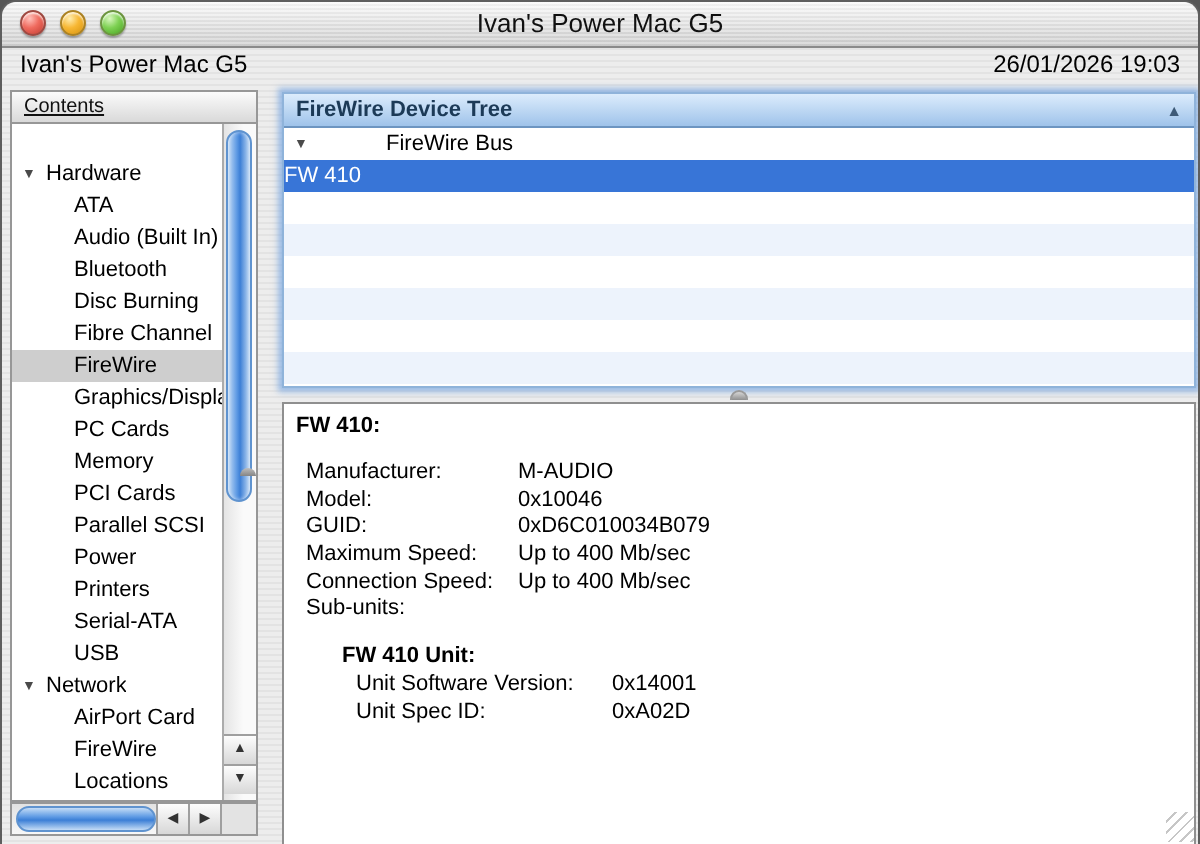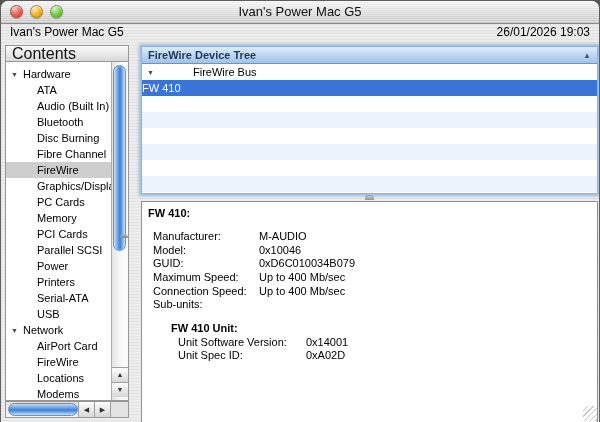--- a/index.html
+++ b/index.html
@@ -18,24 +18,24 @@
   .light{width:13px;height:13px;border-radius:50%;box-shadow:inset 0 1px 1px rgba(255,255,255,.8),0 1px 1px rgba(0,0,0,.3);}
   .light.red{background:radial-gradient(circle at 35% 30%,#ffc0ba,#ef6a5e 45%,#bf3a2f);border:1px solid #9e4a42;box-sizing:border-box;}
   .light.yellow{background:radial-gradient(circle at 35% 30%,#ffedb0,#f7b733 45%,#d3900c);border:1px solid #ab8224;box-sizing:border-box;}
   .light.green{background:radial-gradient(circle at 35% 30%,#d8f6be,#7ed153 45%,#45a01e;);border:1px solid #6d9440;box-sizing:border-box;background:radial-gradient(circle at 35% 30%,#d8f6be,#7ed153 45%,#45a01e);}
   
   .subheader{position:absolute;top:22px;left:0;right:0;height:18px;display:flex;
              justify-content:space-between;align-items:center;padding:0 9px;font-size:12px;color:#000;}
   
   .sidebar{position:absolute;left:4px;top:44px;width:124px;height:373px;}
   .sidebar-header{height:17px;line-height:16px;box-sizing:border-box;border:1px solid #979797;
-                  background:linear-gradient(#fbfbfb,#d9d9d9);font-size:16px;color:#111;padding-left:6px;}
+                  background:linear-gradient(#fbfbfb,#d9d9d9);font-size:10px;color:#111;padding-left:6px;text-decoration:underline;}
   .sidebar-body{position:absolute;top:17px;left:0;right:0;bottom:17px;box-sizing:border-box;
                 border:1px solid #979797;border-top:none;background:#fff;display:flex;overflow:hidden;}
-  .sidebar-list{flex:1;overflow:hidden;padding-top:4px;}
+  .sidebar-list{flex:1;overflow:hidden;padding-top:17px;}
   .srow{height:16px;line-height:16px;font-size:11px;white-space:nowrap;display:flex;padding-left:5px;color:#000;}
   .srow .disc{width:12px;flex:none;font-size:7px;color:#4a4a4a;text-align:left;line-height:17px;}
   .srow.t-item .disc{visibility:hidden;width:26px;}
   .srow.selected{background:#cecece;}
   .slabel{overflow:hidden;}
   
   .vscroll{width:16px;flex:none;position:relative;border-left:1px solid #ababab;
            background:linear-gradient(90deg,#e4e4e4,#fafafa 60%);}
   .vthumb{position:absolute;top:3px;left:1px;width:13px;height:186px;border-radius:7px;
           background:linear-gradient(90deg,#c4dcf6,#5e9ae4 40%,#3c7fd6 55%,#8ebae e 80%,#c4dcf6);
@@ -71,21 +71,21 @@
   
   .dimple{position:absolute;left:364px;top:194px;width:9px;height:5px;border-radius:5px 5px 0 0;
           background:linear-gradient(#d6d6d6,#8f8f8f);border:1px solid #9a9a9a;border-bottom:none;box-sizing:border-box;}
   .mini-caret{position:absolute;left:119px;top:233px;width:8px;height:4px;border-radius:4px 4px 0 0;
               background:linear-gradient(#bdbdbd,#858585);}
   
   .details{position:absolute;left:140px;top:200px;width:457px;height:222px;box-sizing:border-box;
            background:#fff;border:1px solid #8f8f8f;padding:5px 6px;font-size:11px;color:#000;overflow:hidden;}
   .d-title{font-weight:bold;height:13px;line-height:13px;}
   .d-grid{margin-top:10px;margin-left:5px;}
-  .d-row{display:flex;height:13.7px;line-height:13.7px;align-items:flex-end;}
+  .d-row{display:flex;height:13.7px;line-height:13.7px;}
   .d-label{width:106px;flex:none;}
   .unit-title{font-weight:bold;margin-left:18px;height:13.7px;line-height:13.7px;}
   .d-unit .d-row{margin-left:25px;}
   .d-unit .d-label{width:128px;}
   
   .grip{position:absolute;right:2px;bottom:1px;width:14px;height:15px;opacity:.65;
         background:repeating-linear-gradient(135deg,transparent 0 3px,#a8a8a8 3px 4px);}
 </style>
 </head>
 <body>

